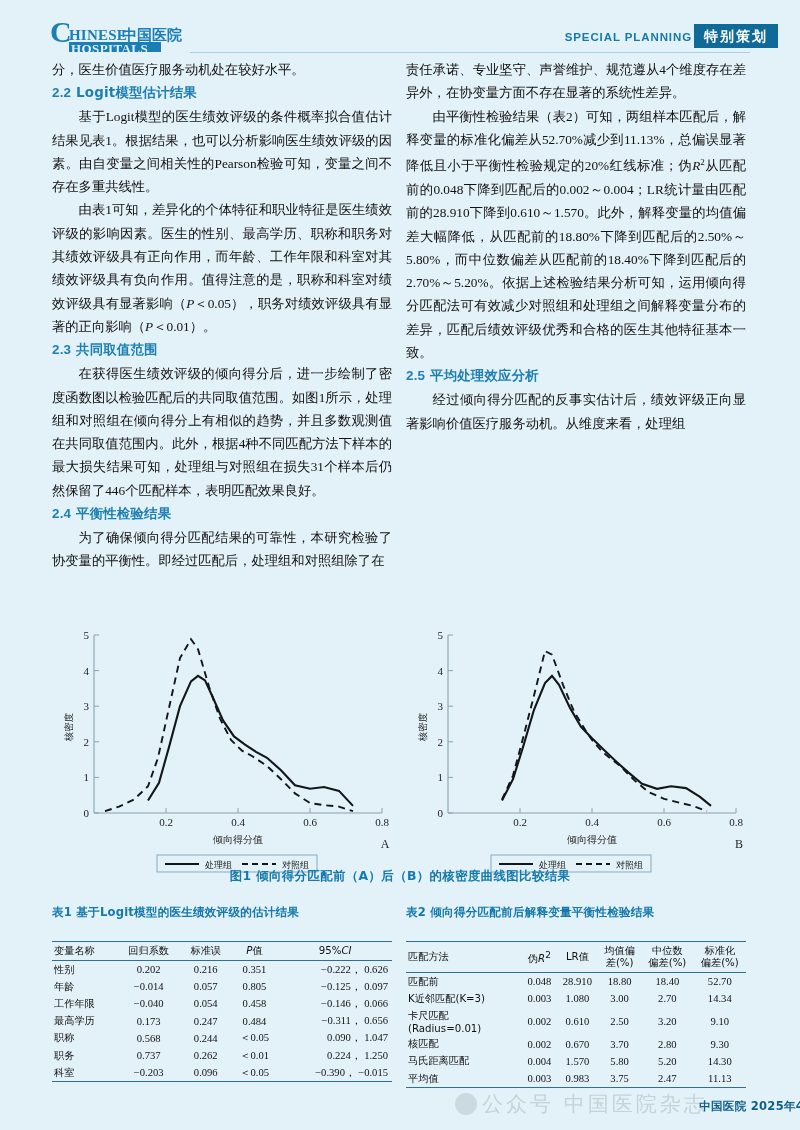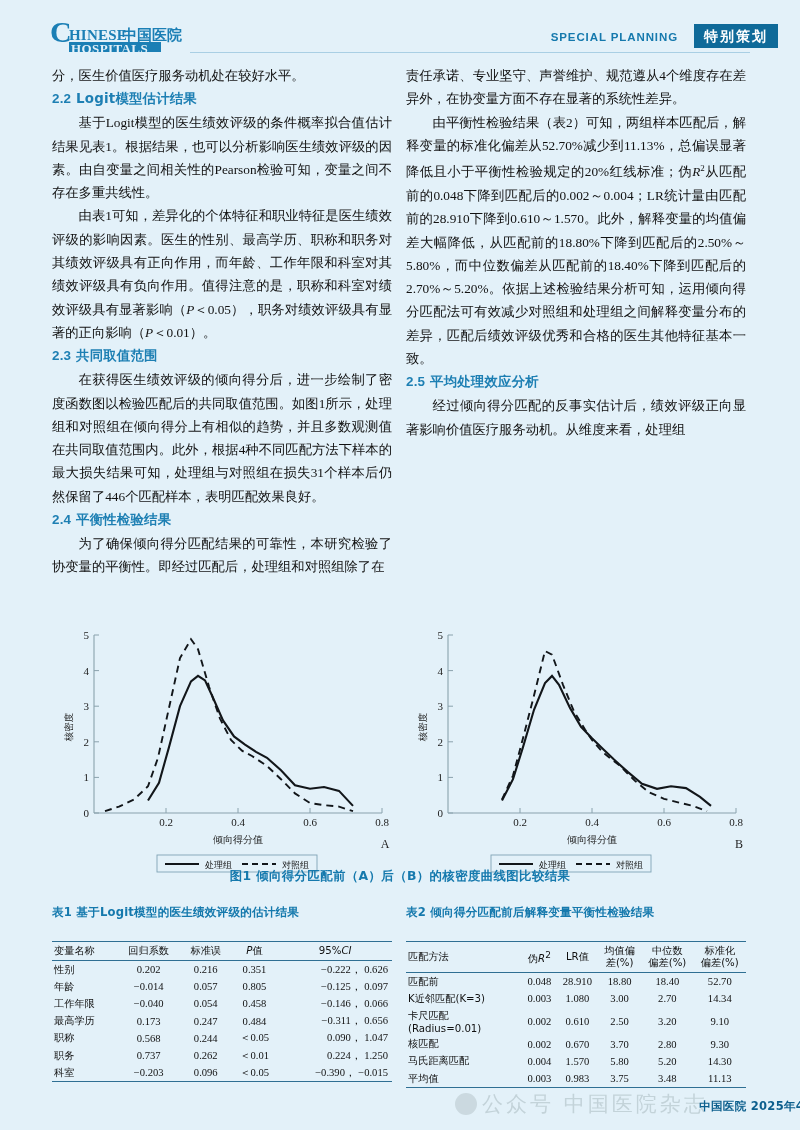--- a/index.html
+++ b/index.html
@@ -11,28 +11,28 @@
     position:relative;
     overflow:hidden;
   }
   .page{position:relative;width:800px;height:1130px;}
 
   
   .header{position:absolute;left:0;top:0;width:800px;height:62px;}
   .logo{position:absolute;left:50px;top:16px;width:140px;height:36px;}
   .logo svg{display:block;}
   .hdr-rule{position:absolute;left:190px;top:52px;width:560px;height:1px;background:#a9cfe4;}
-  .hdr-en{position:absolute;right:122px;top:31px;font-family:"Liberation Sans",sans-serif;
+  .hdr-en{position:absolute;right:108px;top:31px;font-family:"Liberation Sans",sans-serif;
           font-size:11.5px;font-weight:bold;letter-spacing:.9px;color:#1579ad;}
   .hdr-cn{position:absolute;right:22px;top:24px;width:84px;height:24px;background:#0f6a99;
           color:#fff;font-family:"DejaVu Sans",sans-serif;font-weight:bold;font-size:14px;
           letter-spacing:2px;text-align:center;line-height:24px;}
 
   
-  .col{position:absolute;top:64px;width:340px;font-size:13.3px;line-height:23.3px;
+  .col{position:absolute;top:58px;width:340px;font-size:13.3px;line-height:23.3px;
        text-align:justify;}
   .col.left{left:52px;}
   .col.right{left:406px;}
   .col p{margin:0;text-indent:2em;}
   .col p.noind{text-indent:0;}
   h3.sub{margin:1px 0 1px 0;font-family:"DejaVu Sans",sans-serif;font-size:13.4px;
          font-weight:bold;color:#1d7fb3;letter-spacing:.2px;line-height:22px;}
   h3.sub .num{font-family:"Liberation Sans",sans-serif;}
   .it{font-style:italic;}
   .sup{font-size:9px;vertical-align:super;}
@@ -349,21 +349,21 @@
             <td class="num">1.570</td>
             <td class="num">5.80</td>
             <td class="num">5.20</td>
             <td class="num">14.30</td>
           </tr>
           <tr>
             <td class="lbl">平均值</td>
             <td class="num">0.003</td>
             <td class="num">0.983</td>
             <td class="num">3.75</td>
-            <td class="num">3.48</td>
+            <td class="num">2.47</td>
             <td class="num">11.13</td>
           </tr>
         </tbody>
     </table>
   </div>
 
   <div class="watermark">
     <span class="wm-badge"></span>
     <span>公众号 中国医院杂志</span>
   </div>

